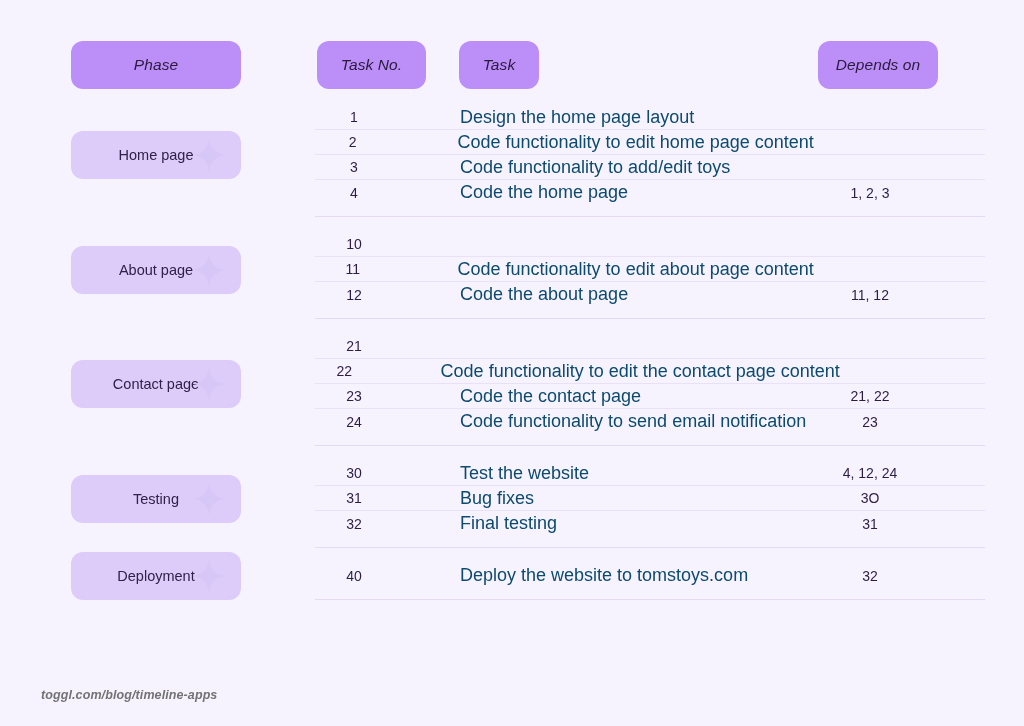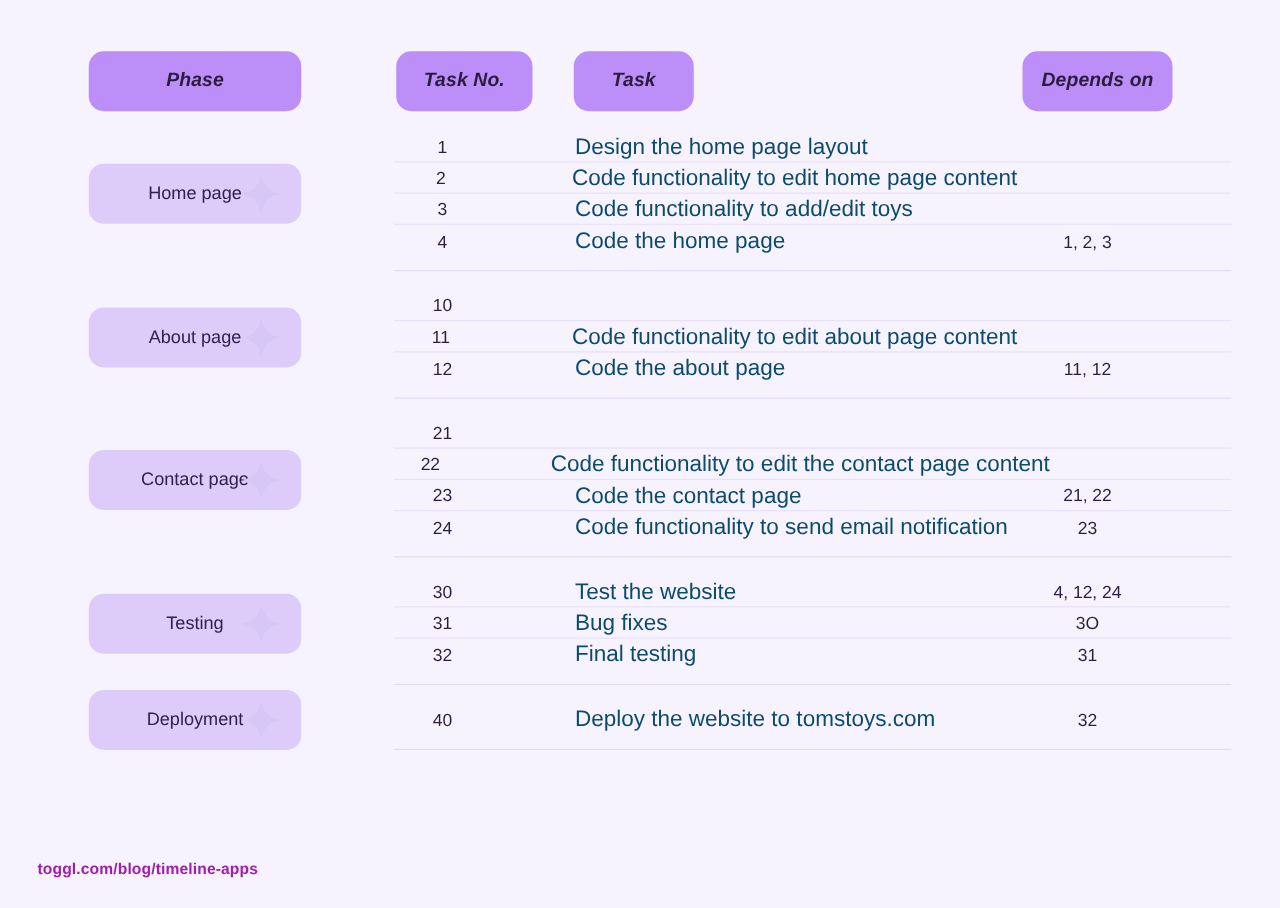--- a/index.html
+++ b/index.html
@@ -27,29 +27,29 @@
   }
   .pill-head {
     position: absolute;
     height: 48px;
     background: #bb8ef8;
     border-radius: 12px;
     display: flex;
     align-items: center;
     justify-content: center;
     color: #2b1b3d;
-    font-weight: bold;
+    font-weight: normal;
     font-style: italic;
     font-size: 15.5px;
     letter-spacing: .1px;
     white-space: nowrap;
   }
   #head-phase   { left: 71px;  width: 170px; }
   #head-taskno  { left: 317px; width: 109px; }
-  #head-task    { left: 459px; width: 96px;  }
+  #head-task    { left: 459px; width: 80px;  }
   #head-depends { left: 818px; width: 120px; }
 
   
   .phase-col {
     position: absolute;
     left: 0; top: 0;
     width: 310px; height: 726px;
   }
   .phase-block {
     position: absolute;
@@ -118,25 +118,26 @@
     width: 120px;
     text-align: center;
     font-size: 14px;
     color: #2d1d42;
     margin-right: 55px;
   }
 
   
   .footer-url {
     position: absolute;
-    left: 30px; top: 688px;
+    left: 41px; top: 688px;
     font-size: 12.5px;
     font-weight: bold;
-    color: #a21caf;
+    color: #737373;
     letter-spacing: .1px;
+    font-style: italic;
   }
   .logo {
     position: absolute;
     right: 36px; top: 672px;
     font-size: 34px;
     font-weight: bold;
     color: #36214e;
     letter-spacing: -1.3px;
     line-height: 1;
     font-family: "DejaVu Sans", sans-serif;

